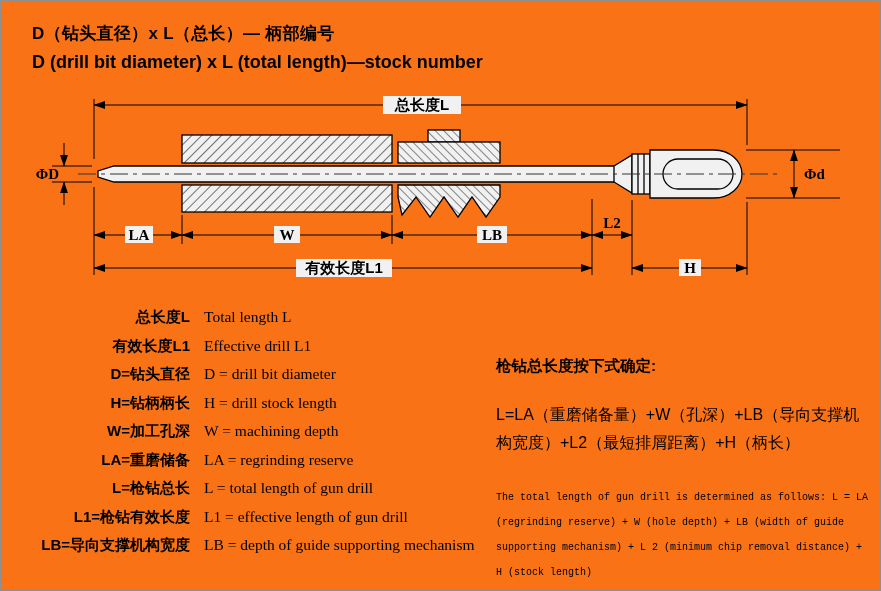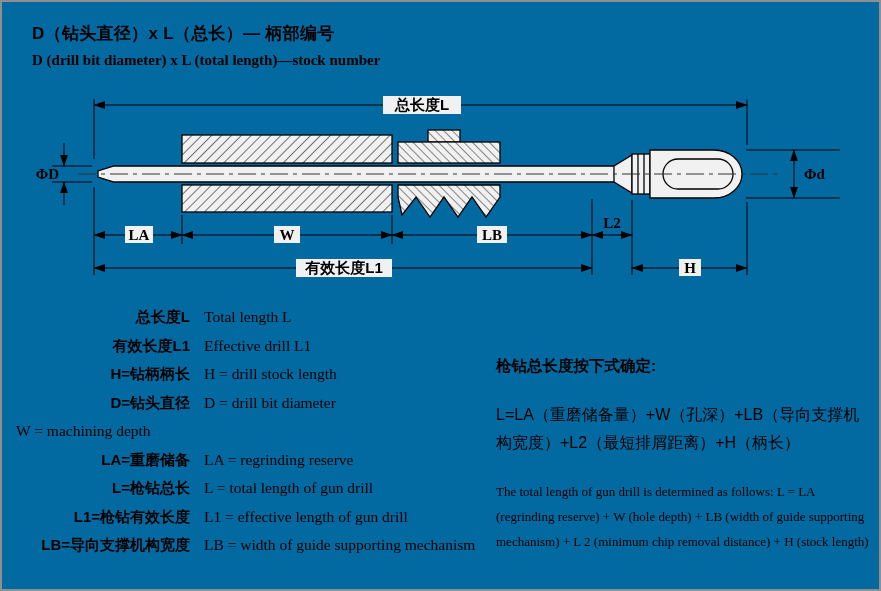--- a/index.html
+++ b/index.html
@@ -1,36 +1,36 @@
 <!DOCTYPE html>
 <html><head>
 <meta charset="utf-8">
 <style>
   * { margin:0; padding:0; box-sizing:border-box; }
   html,body { background:#d8d8d8; }
   .page {
     position:relative; width:881px; height:591px;
-    background:#0369a1; border:2px solid #8f8f8f; overflow:hidden;
+    background:#f97316; border:2px solid #8f8f8f; overflow:hidden;
     font-family:"Liberation Sans", sans-serif; color:#000;
   }
   .header { position:absolute; left:30px; top:20px; }
   .title-cn { font-size:17px; font-weight:bold; letter-spacing:.3px; }
-  .title-en { margin-top:7px; font-family:Liberation Serif, serif; font-size:15px; font-weight:bold; }
+  .title-en { margin-top:7px; font-family:Liberation Sans, sans-serif; font-size:18px; font-weight:bold; }
   .diagram-wrap { position:absolute; left:0; top:85px; width:881px; height:225px; }
   svg text { fill:#000; }
   .dim-en { font-family:"Liberation Serif", serif; font-size:15px; font-weight:bold; }
   .dim-cn { font-family:"Liberation Sans", sans-serif; font-size:15px; font-weight:bold; }
   .legend { position:absolute; left:0; top:306px; width:480px; }
   .legend-row { display:flex; align-items:baseline; height:28.5px; }
   .legend-cn { width:188px; text-align:right; font-weight:bold; font-size:15px; white-space:nowrap; }
   .legend-en { margin-left:14px; font-family:"Liberation Serif", serif; font-size:15.5px; white-space:nowrap; }
   .formula { position:absolute; left:494px; top:306px; width:378px; }
   .formula-title-cn { font-weight:bold; font-size:15.5px;margin-top:48px; }
   .formula-cn { margin-top:24px; font-size:16px; line-height:28px; }
-  .formula-en { margin-top:22px; font-family:Liberation Serif, serif; font-size:13px; line-height:25px; }
+  .formula-en { margin-top:28px; font-family:Liberation Mono, monospace; font-size:10px; line-height:25px; }
 </style>
 </head>
 <body>
 
 <div class="page">
 
   <div class="header">
     <div class="title-cn">D（钻头直径）x L（总长）— 柄部编号</div>
     <div class="title-en">D (drill bit diameter) x L (total length)—stock number</div>
   </div>
@@ -132,45 +132,46 @@
   <div class="legend">
     <div class="legend-row">
       <div class="legend-cn">总长度L</div>
       <div class="legend-en">Total length L</div>
     </div>
     <div class="legend-row">
       <div class="legend-cn">有效长度L1</div>
       <div class="legend-en">Effective drill L1</div>
     </div>
     <div class="legend-row">
+      <div class="legend-cn">D=钻头直径</div>
+      <div class="legend-en">D = drill bit diameter</div>
+    </div>
+    <div class="legend-row">
       <div class="legend-cn">H=钻柄柄长</div>
       <div class="legend-en">H = drill stock length</div>
     </div>
     <div class="legend-row">
-      <div class="legend-cn">D=钻头直径</div>
-      <div class="legend-en">D = drill bit diameter</div>
-    </div>
-    <div class="legend-row">
+      <div class="legend-cn">W=加工孔深</div>
       <div class="legend-en">W = machining depth</div>
     </div>
     <div class="legend-row">
       <div class="legend-cn">LA=重磨储备</div>
       <div class="legend-en">LA = regrinding reserve</div>
     </div>
     <div class="legend-row">
       <div class="legend-cn">L=枪钻总长</div>
       <div class="legend-en">L = total length of gun drill</div>
     </div>
     <div class="legend-row">
       <div class="legend-cn">L1=枪钻有效长度</div>
       <div class="legend-en">L1 = effective length of gun drill</div>
     </div>
     <div class="legend-row">
       <div class="legend-cn">LB=导向支撑机构宽度</div>
-      <div class="legend-en">LB = width of guide supporting mechanism</div>
+      <div class="legend-en">LB = depth of guide supporting mechanism</div>
     </div>
     <div class="legend-row">
     </div>
   </div>
 
   <div class="formula">
     <div class="formula-title-cn">枪钻总长度按下式确定:</div>
     <div class="formula-cn">L=LA（重磨储备量）+W（孔深）+LB（导向支撑机构宽度）+L2（最短排屑距离）+H（柄长）</div>
     <div class="formula-en">The total length of gun drill is determined as follows: L = LA (regrinding reserve) + W (hole depth) + LB (width of guide supporting mechanism) + L 2 (minimum chip removal distance) + H (stock length)</div>
   </div>

